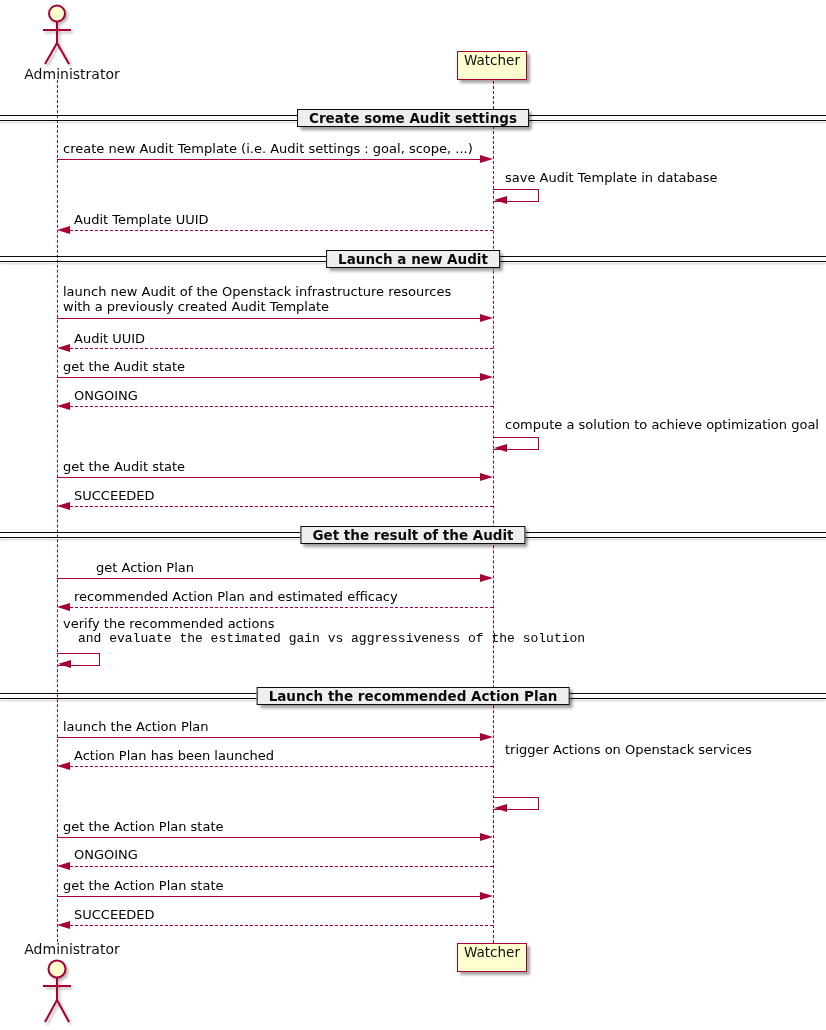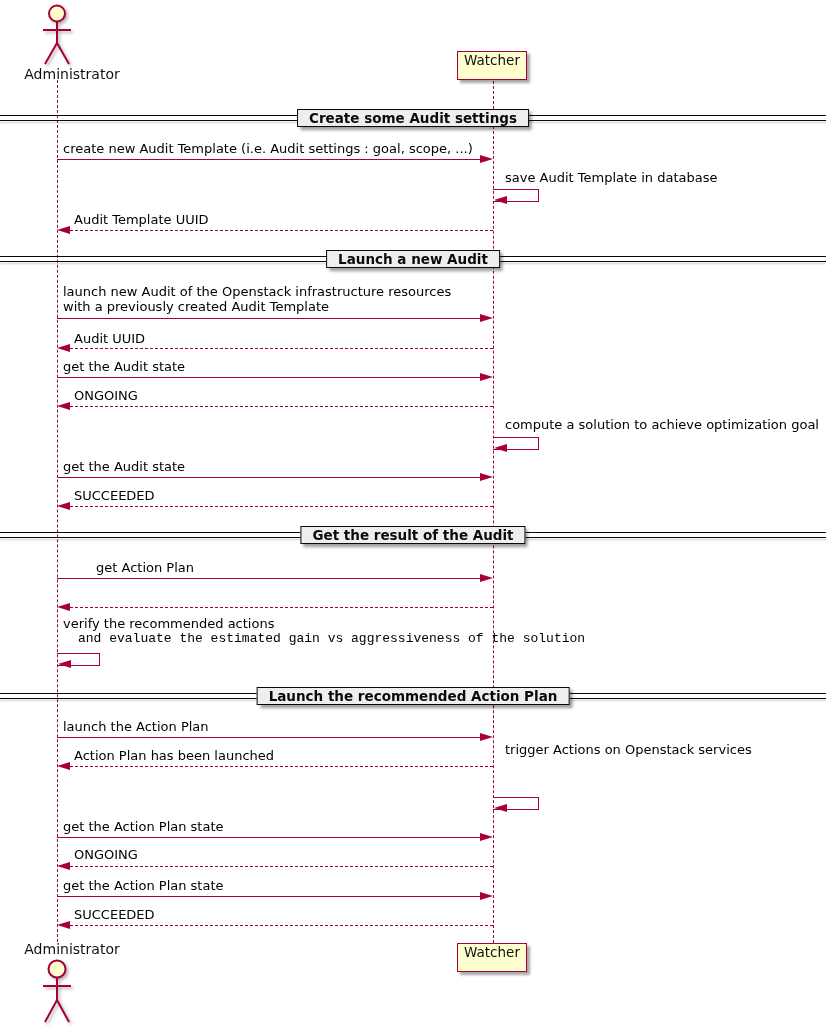--- a/index.html
+++ b/index.html
@@ -115,20 +115,21 @@
   <div class="divider" style="top:535px;">
     <div class="dline l1"></div>
     <div class="dline l2"></div>
     <div class="dbox">Get the result of the Audit</div>
   </div>
 
   <div class="msg-text" style="left:69px;top:560px;margin-left:27px;">get Action Plan</div>
   <div class="mline solid" style="left:57px;top:578px;width:424px;"></div>
   <div class="ah right" style="left:480px;top:574px;"></div>
 
+  <div class="msg-text" style="left:74px;top:589px;">recommended Action Plan and estimated efficacy</div>
   <div class="mline dashed" style="left:70px;top:607px;width:423px;"></div>
   <div class="ah left" style="left:57px;top:603px;"></div>
 
   <div class="msg-text" style="left:63px;top:616px;">verify the recommended actions</div>
   <div class="msg-text" style="left:78px;top:631px;font-family:Liberation Mono, monospace;">and evaluate the estimated gain vs aggressiveness of the solution</div>
   <div class="self-loop" style="left:57px;top:653px;width:42px;"></div>
   <div class="ah left" style="left:58px;top:660px;"></div>
 
   <div class="divider" style="top:695.5px;">
     <div class="dline l1"></div>

